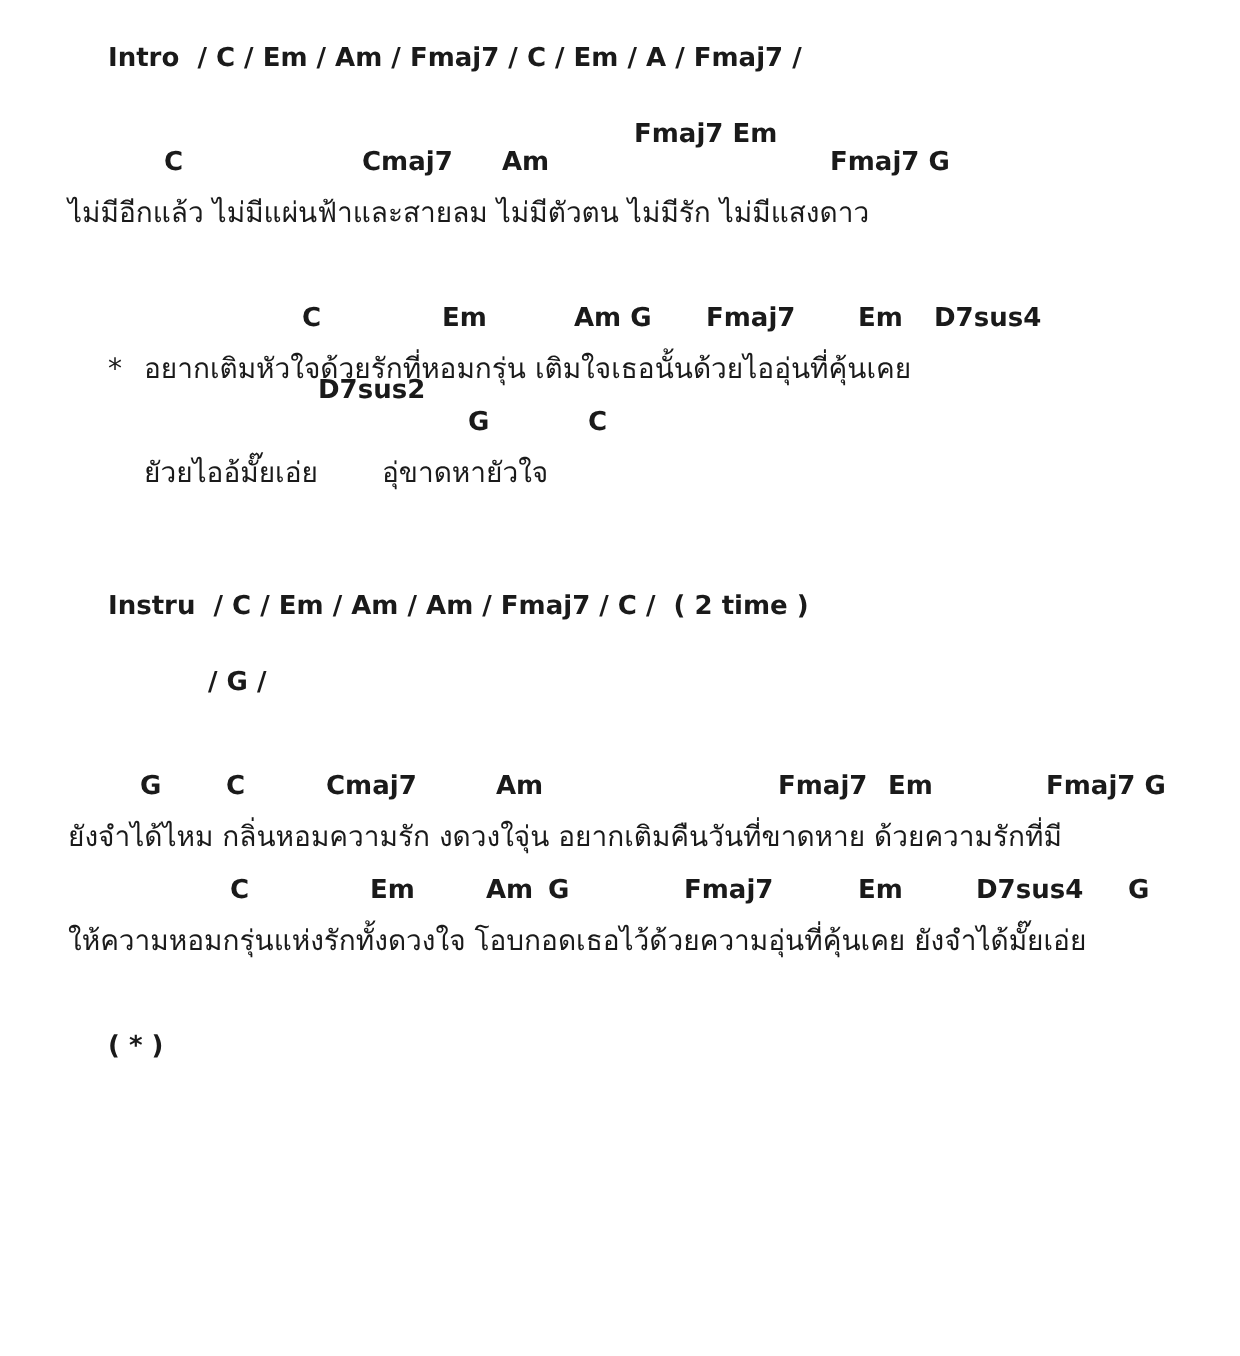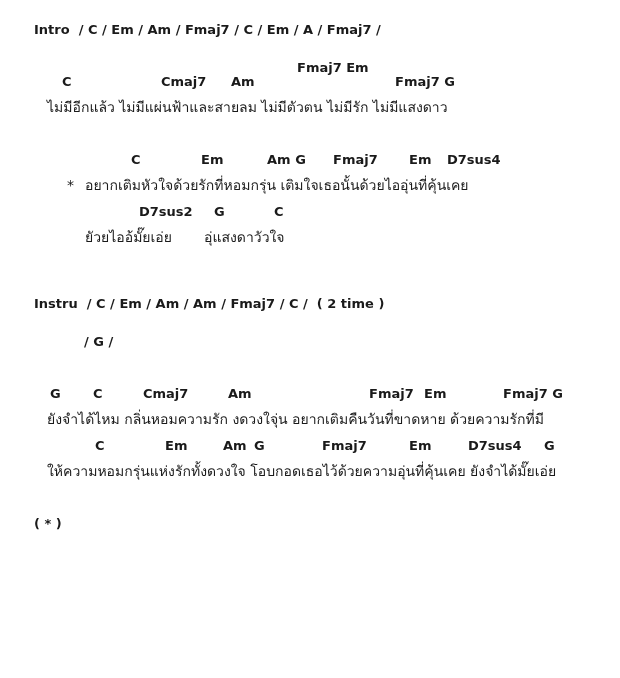--- a/index.html
+++ b/index.html
@@ -1,20 +1,20 @@
 <!DOCTYPE html>
 <html><head>
   <meta charset="utf-8">
   <style>
     html, body { margin: 0; padding: 0; background: #ffffff; }
     body { width: 620px; height: 678px; position: relative; overflow: hidden;
            font-family: "DejaVu Sans", sans-serif; color: #1a1a1a; }
     .ln { position: absolute; white-space: pre; line-height: 16px; }
-    .chord { font-weight: bold; font-size: 13px; }
-    .lyric { font-size: 14px; margin-left: 13px; }
+    .chord { font-weight: bold; font-size: 13px; margin-left: 20px; }
+    .lyric { font-size: 14px; }
   </style>
 </head>
 <body>
 
 <div class="ln chord" style="left:34px;top:22px">Intro  / C / Em / Am / Fmaj7 / C / Em / A / Fmaj7 /</div>
 
 <div>
   <div class="ln chord" style="left:62px;top:74px">C</div>
   <div class="ln chord" style="left:161px;top:74px">Cmaj7</div>
   <div class="ln chord" style="left:231px;top:74px">Am</div>
@@ -28,26 +28,26 @@
   <div class="ln chord" style="left:201px;top:152px">Em</div>
   <div class="ln chord" style="left:267px;top:152px">Am G</div>
   <div class="ln chord" style="left:333px;top:152px">Fmaj7</div>
   <div class="ln chord" style="left:409px;top:152px">Em</div>
   <div class="ln chord" style="left:447px;top:152px">D7sus4</div>
 </div>
 <div class="ln lyric" style="left:54px;top:177px">*</div>
 <div class="ln lyric" style="left:72px;top:177px">อยากเติมหัวใจด้วยรักที่หอมกรุ่น เติมใจเธอนั้นด้วยไออุ่นที่คุ้นเคย</div>
 
 <div>
-  <div class="ln chord" style="left:139px;top:204px">D7sus2</div>
+  <div class="ln chord" style="left:139px;top:188px">D7sus2</div>
   <div class="ln chord" style="left:214px;top:204px">G</div>
   <div class="ln chord" style="left:274px;top:204px">C</div>
 </div>
 <div class="ln lyric" style="left:72px;top:229px">ยัวยไออ้มั๊ยเอ่ย</div>
-<div class="ln lyric" style="left:191px;top:229px">อุ่แสงดาวัวใจ</div>
+<div class="ln lyric" style="left:191px;top:229px">อุ่ขาดหายัวใจ</div>
 
 <div class="ln chord" style="left:34px;top:296px">Instru  / C / Em / Am / Am / Fmaj7 / C /  ( 2 time )</div>
 <div class="ln chord" style="left:84px;top:334px">/ G /</div>
 
 <div>
   <div class="ln chord" style="left:50px;top:386px">G</div>
   <div class="ln chord" style="left:93px;top:386px">C</div>
   <div class="ln chord" style="left:143px;top:386px">Cmaj7</div>
   <div class="ln chord" style="left:228px;top:386px">Am</div>
   <div class="ln chord" style="left:369px;top:386px">Fmaj7</div>

